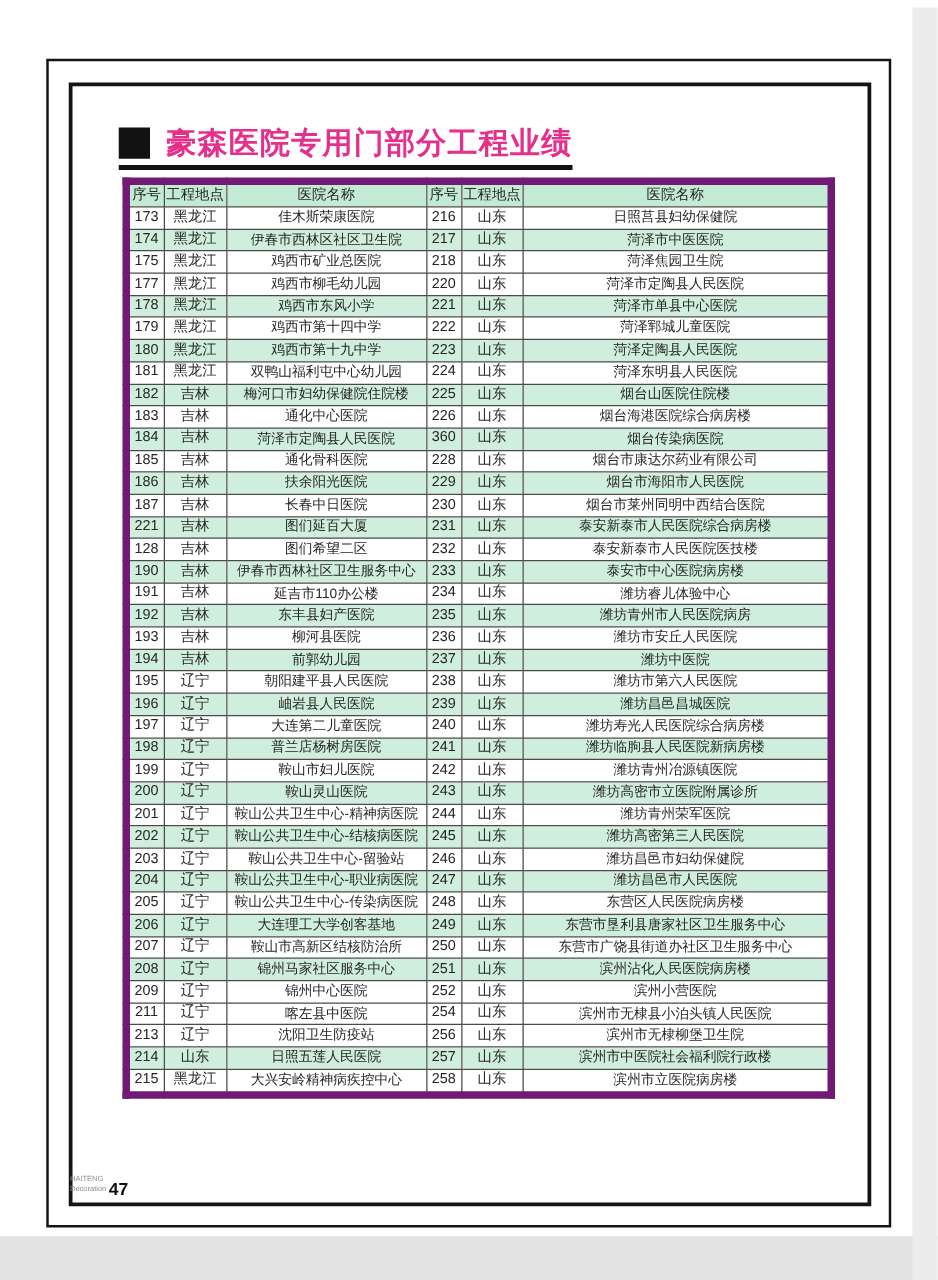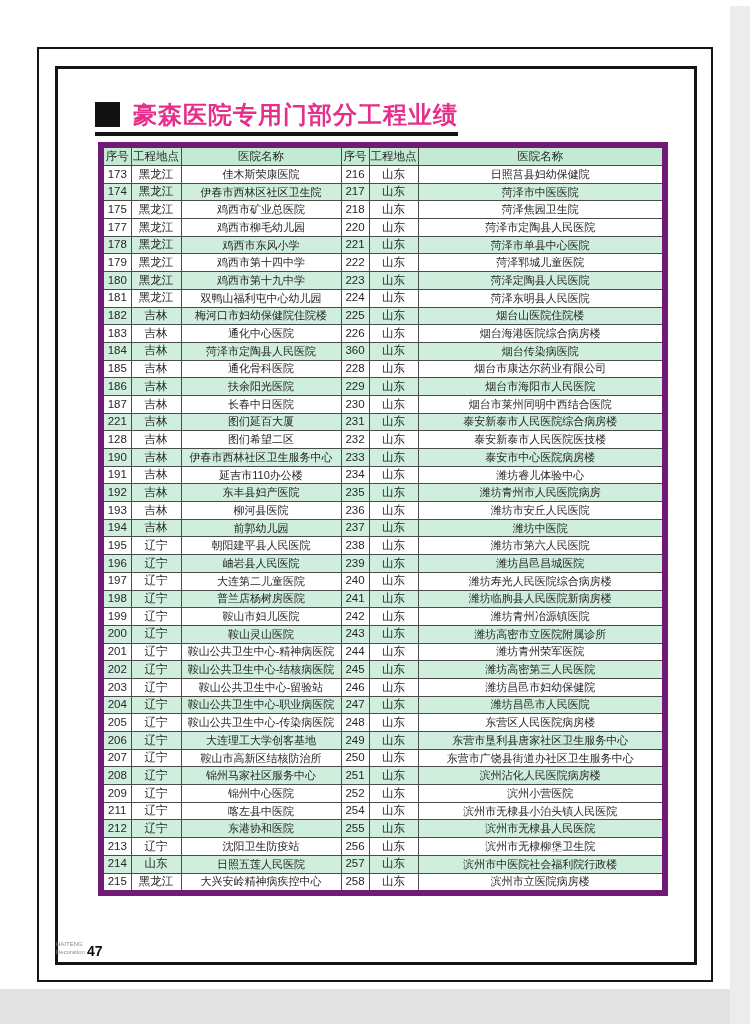--- a/index.html
+++ b/index.html
@@ -435,28 +435,20 @@
         <td class="c-name">滨州小营医院</td>
       </tr>
       <tr>
         <td>211</td>
         <td>辽宁</td>
         <td class="c-name">喀左县中医院</td>
         <td>254</td>
         <td>山东</td>
         <td class="c-name">滨州市无棣县小泊头镇人民医院</td>
       </tr>
-      <tr class="stripe">
-        <td>212</td>
-        <td>辽宁</td>
-        <td class="c-name">东港协和医院</td>
-        <td>255</td>
-        <td>山东</td>
-        <td class="c-name">滨州市无棣县人民医院</td>
-      </tr>
       <tr>
         <td>213</td>
         <td>辽宁</td>
         <td class="c-name">沈阳卫生防疫站</td>
         <td>256</td>
         <td>山东</td>
         <td class="c-name">滨州市无棣柳堡卫生院</td>
       </tr>
       <tr class="stripe">
         <td>214</td>

